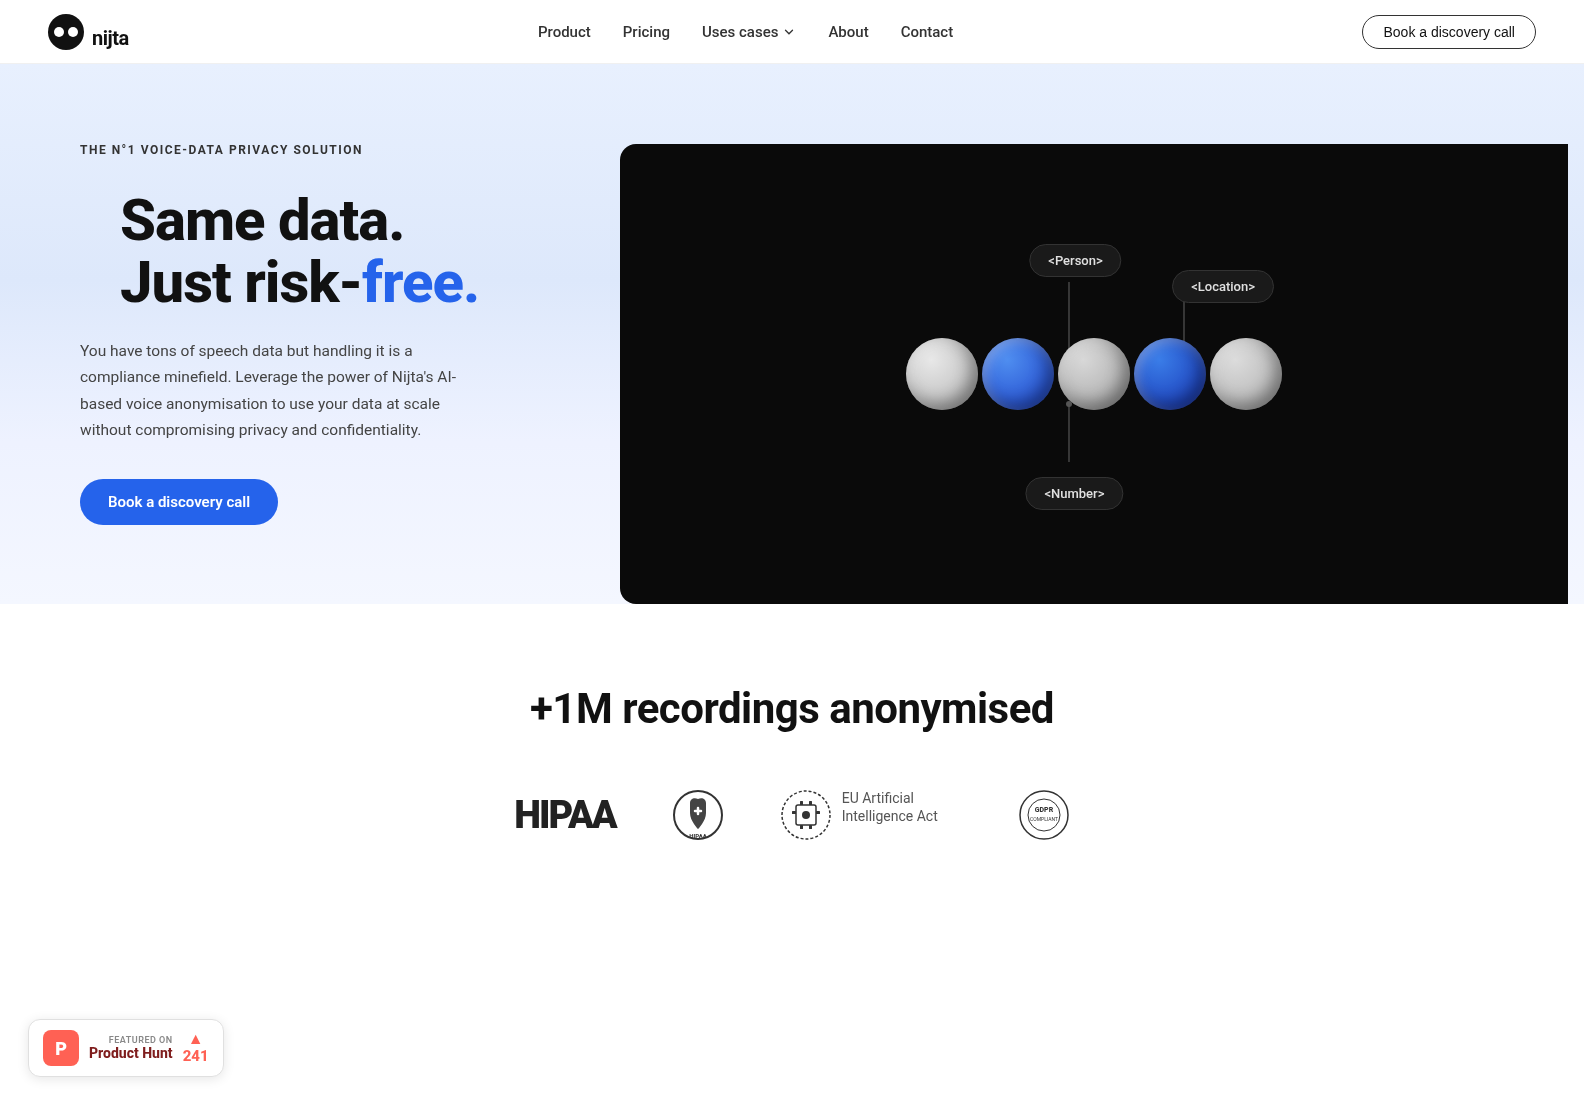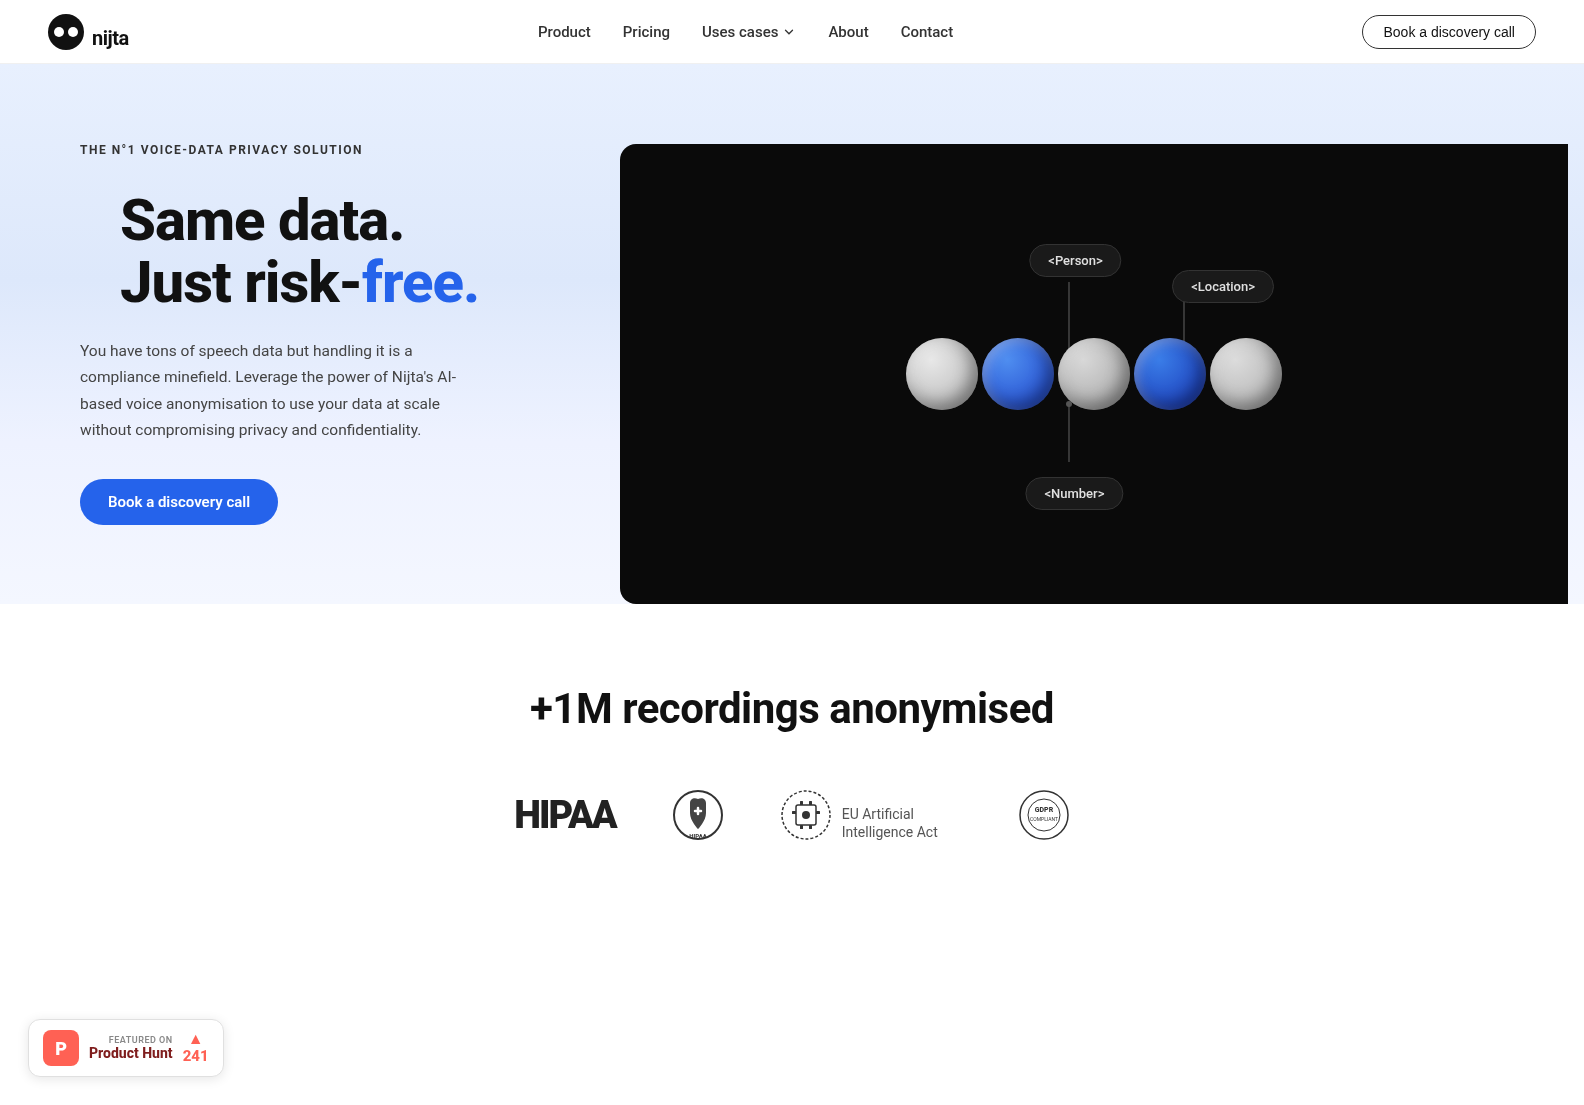--- a/index.html
+++ b/index.html
@@ -109,21 +109,21 @@
     
     .compliance-row { display: flex; align-items: center; justify-content: center; gap: 56px; flex-wrap: wrap; }
     .compliance-item { display: flex; align-items: center; gap: 10px; }
     .compliance-text { font-size: 14px; color: #555; max-width: 120px; line-height: 1.3; text-align: left; }
 
     
     .ccpa-logo { font-size: 38px; font-weight: 900; color: #222; letter-spacing: -2px; }
     
     .hipaa-icon { width: 52px; height: 52px; }
     
-    .eu-ai-badge { display: flex; align-items: flex-end; }
+    .eu-ai-badge { display: flex; align-items: flex-start; }
 
     
     .ph-badge {
       position: fixed; bottom: 28px; left: 28px;
       background: #fff; border: 1.5px solid #e0e0e0;
       border-radius: 12px; padding: 10px 14px;
       display: flex; align-items: center; gap: 10px;
       box-shadow: 0 2px 12px rgba(0,0,0,0.1);
       z-index: 200; text-decoration: none;
     }

